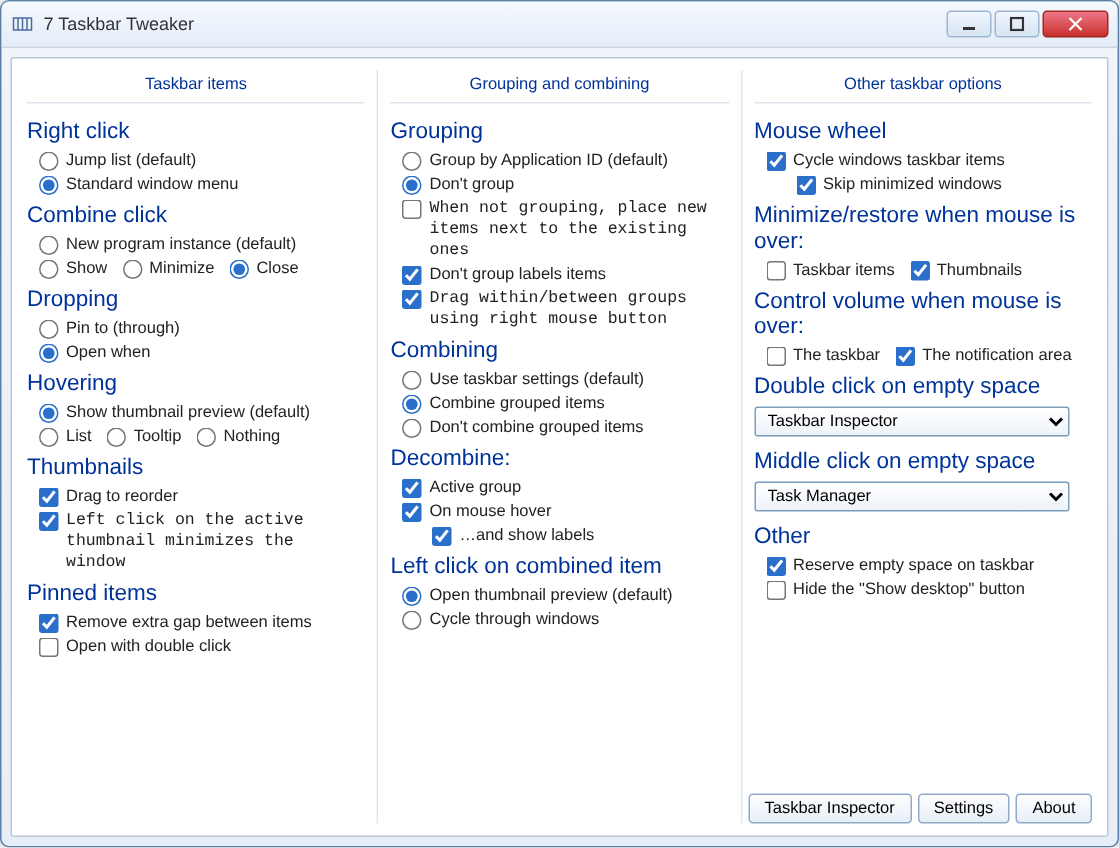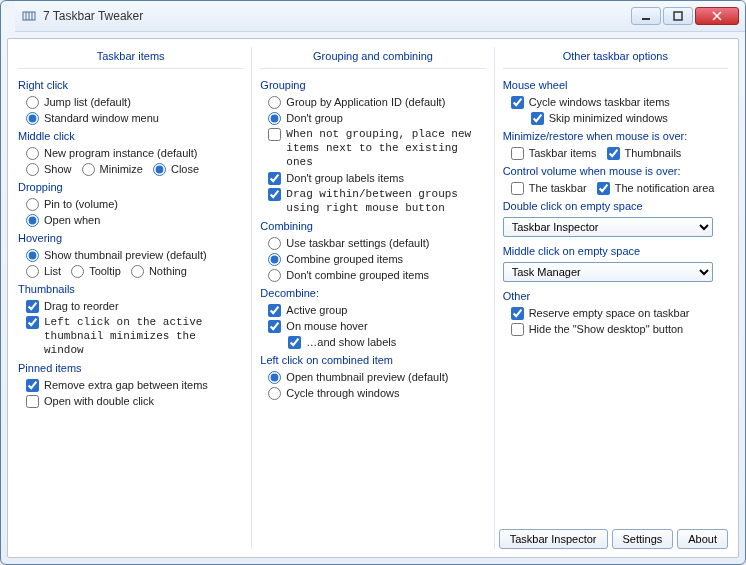--- a/index.html
+++ b/index.html
@@ -16,21 +16,20 @@
   overflow: hidden;
 }
 
 .titlebar {
   height: 28px;
   display: flex;
   align-items: center;
   padding: 15px 6px;
   background: linear-gradient(#f5f9ff, #e4ecf7);
   border-bottom: 1px solid #c8d6e8;
-  margin-left: 14px;
 }
 .titlebar .icon { width: 16px; height: 16px; margin-right: 6px; display:flex; align-items:center; justify-content:center; }
 .titlebar .title { font-size: 12px; color: #333; flex: 1; }
 .winbtns { display: flex; gap: 2px; }
 .winbtn {
   width: 30px; height: 18px;
   border: 1px solid #9fb6d1;
   border-radius: 3px;
   background: linear-gradient(#f0f6ff, #d6e4f3);
   display: flex; align-items: center; justify-content: center;
@@ -55,21 +54,21 @@
 .col-header {
   text-align: center;
   font-size: 11px;
   color: #003399;
   padding: 3px 0 6px 0;
   border-bottom: 1px solid #e0e6ee;
   margin-bottom: 6px;
 }
 .vsep { width: 1px; background: #e0e6ee; }
 
-.group-label { font-size: 11px; color: #003399; margin: 4px 0 3px 0; }
+.group-label { font-size: 15px; color: #003399; margin: 4px 0 3px 0; }
 .opt {
   display: flex; align-items: flex-start; gap: 5px;
   padding: 1px 0 1px 8px;
   font-size: 11px; color: #222;
 }
 .opt.indent2 { padding-left: 28px; }
 .opt label { line-height: 14px; }
 .opt input { margin-top: 1px; flex-shrink: 0; }
 .opt.wrap label { max-width: 190px; font-family: Liberation Mono, monospace; }
 
@@ -140,21 +139,21 @@
       <div class="group-label">Right click</div>
       <div class="opt">
           <input type="radio" name="rc" style="">
           <label>Jump list (default)</label>
         </div>
       <div class="opt">
           <input type="radio" name="rc" checked="" style="">
           <label>Standard window menu</label>
         </div>
 
-      <div class="group-label">Middle click</div>
+      <div class="group-label">Combine click</div>
       <div class="opt">
           <input type="radio" name="mc" style="">
           <label>New program instance (default)</label>
         </div>
       <div class="inline-opts">
         <div class="opt">
             <input type="radio" name="mc" style="">
             <label>Show</label>
           </div>
         <div class="opt">
@@ -163,21 +162,21 @@
           </div>
         <div class="opt">
             <input type="radio" name="mc" checked="" style="">
             <label>Close</label>
           </div>
       </div>
 
       <div class="group-label">Dropping</div>
       <div class="opt">
           <input type="radio" name="dr" style="">
-          <label>Pin to (volume)</label>
+          <label>Pin to (through)</label>
         </div>
       <div class="opt">
           <input type="radio" name="dr" checked="" style="">
           <label>Open when</label>
         </div>
 
       <div class="group-label">Hovering</div>
       <div class="opt">
           <input type="radio" name="hv" checked="" style="">
           <label>Show thumbnail preview (default)</label>

